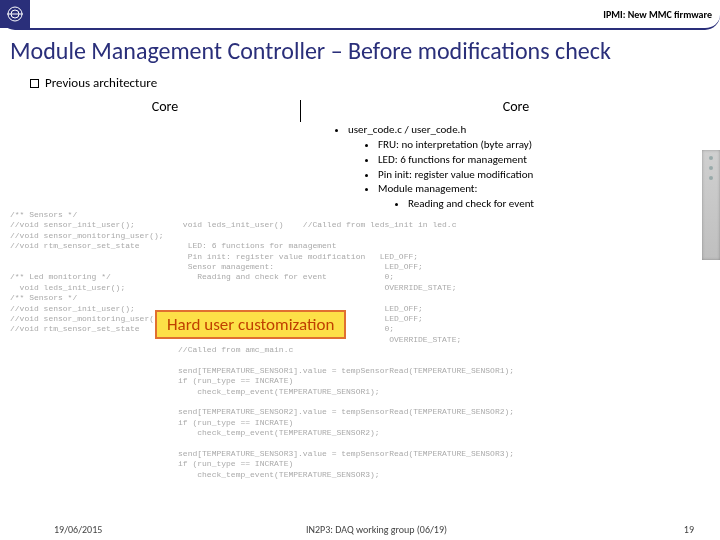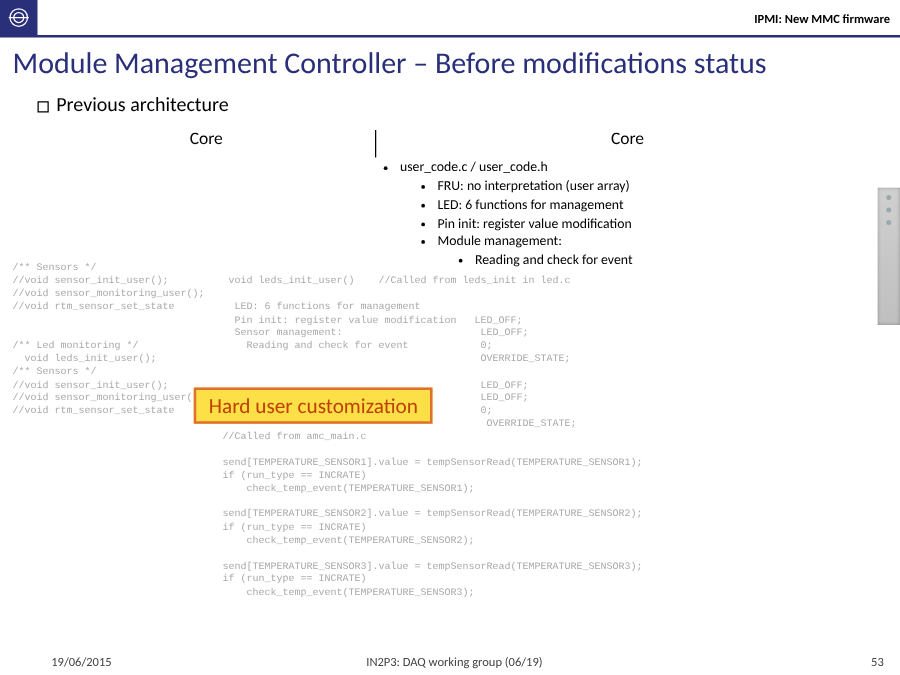--- a/index.html
+++ b/index.html
@@ -11,20 +11,21 @@
     color: #000;
     position: relative;
     overflow: hidden;
   }
   .header {
     display: flex;
     align-items: center;
     height: 30px;
     border-bottom: 2px solid #2a2f7a;
     padding: 0 8px 0 0;
+    border-radius: 15px;
   }
   .logo {
     width: 30px;
     height: 28px;
     background: #2a2f7a;
     color: #fff;
     display: flex;
     align-items: center;
     justify-content: center;
     font-size: 7px;
@@ -37,36 +38,37 @@
     font-size: 10px;
     font-weight: bold;
   }
   .title {
     font-size: 24px;
     font-weight: 300;
     color: #2a2f7a;
     padding: 6px 10px 8px 10px;
   }
   .section-head {
-    font-size: 16px;
+    font-size: 13px;
     padding: 2px 0 4px 30px;
   }
   .section-head .sq {
     display: inline-block;
     width: 9px;
     height: 9px;
     border: 1px solid #000;
     margin-right: 6px;
     vertical-align: -1px;
   }
   .cols {
     display: flex;
     padding: 4px 16px 0 30px;
     position: relative;
     z-index: 2;
+    gap: 28px;
   }
   .col-left { width: 270px; }
   .col-right { flex: 1; }
   .col-title {
     font-size: 14px;
     text-align: center;
     margin-bottom: 8px;
     font-weight: 400;
   }
   .divider {
@@ -124,21 +126,21 @@
     z-index: 3;
   }
   .footer {
     position: absolute;
     bottom: 4px;
     left: 0;
     right: 0;
     display: flex;
     font-size: 10px;
     color: #444;
-    padding: 0 13px;
+    padding: 0 26px;
   }
   .footer .date { width: 260px; padding-left: 28px; }
   .footer .group { flex: 1; text-align: left; padding-left: 20px; }
   .footer .page { width: 40px; text-align: right; }
   .hw-edge {
     position: absolute;
     right: 0;
     top: 150px;
     width: 18px;
     height: 110px;
@@ -158,37 +160,37 @@
   <div class="logo">
     <svg width="20" height="20" viewBox="0 0 20 20">
         <circle cx="10" cy="10" r="7" stroke-width="1"></circle>
         <circle cx="10" cy="10" r="4" stroke-width="1"></circle>
         <line x1="2" y1="10" x2="18" y2="10" stroke-width="1"></line>
       </svg>
   </div>
   <div class="header-text">IPMI: New MMC firmware</div>
 </div>
 
-<div class="title">Module Management Controller – Before modifications status</div>
+<div class="title">Module Management Controller – Before modifications check</div>
 
 <div class="section-head">
   <span class="sq"></span><span>Previous architecture</span>
 </div>
 
 <div class="cols">
   <div class="divider"></div>
   <div class="col-left">
     <div class="col-title">Core</div>
   </div>
   <div class="col-right">
     <div class="col-title">Core</div>
     <ul class="user-outer">
       <li><span>user_code.c / user_code.h</span>
         <ul class="user-inner">
-          <li>FRU: no interpretation (user array)</li>
+          <li>FRU: no interpretation (byte array)</li>
           <li>LED: 6 functions for management</li>
           <li>Pin init: register value modification</li>
           <li><span>Module management:</span>
             <ul class="user-inner2">
               <li>Reading and check for event</li>
             </ul>
           </li>
         </ul>
       </li>
     </ul>
@@ -226,14 +228,14 @@
 
                                    send[TEMPERATURE_SENSOR3].value = tempSensorRead(TEMPERATURE_SENSOR3);
                                    if (run_type == INCRATE)
                                        check_temp_event(TEMPERATURE_SENSOR3);</div>
 
 <div class="callout">Hard user customization</div>
 
 <div class="footer">
   <div class="date">19/06/2015</div>
   <div class="group">IN2P3: DAQ working group (06/19)</div>
-  <div class="page">53</div>
+  <div class="page">19</div>
 </div>
 
 </body></html>

